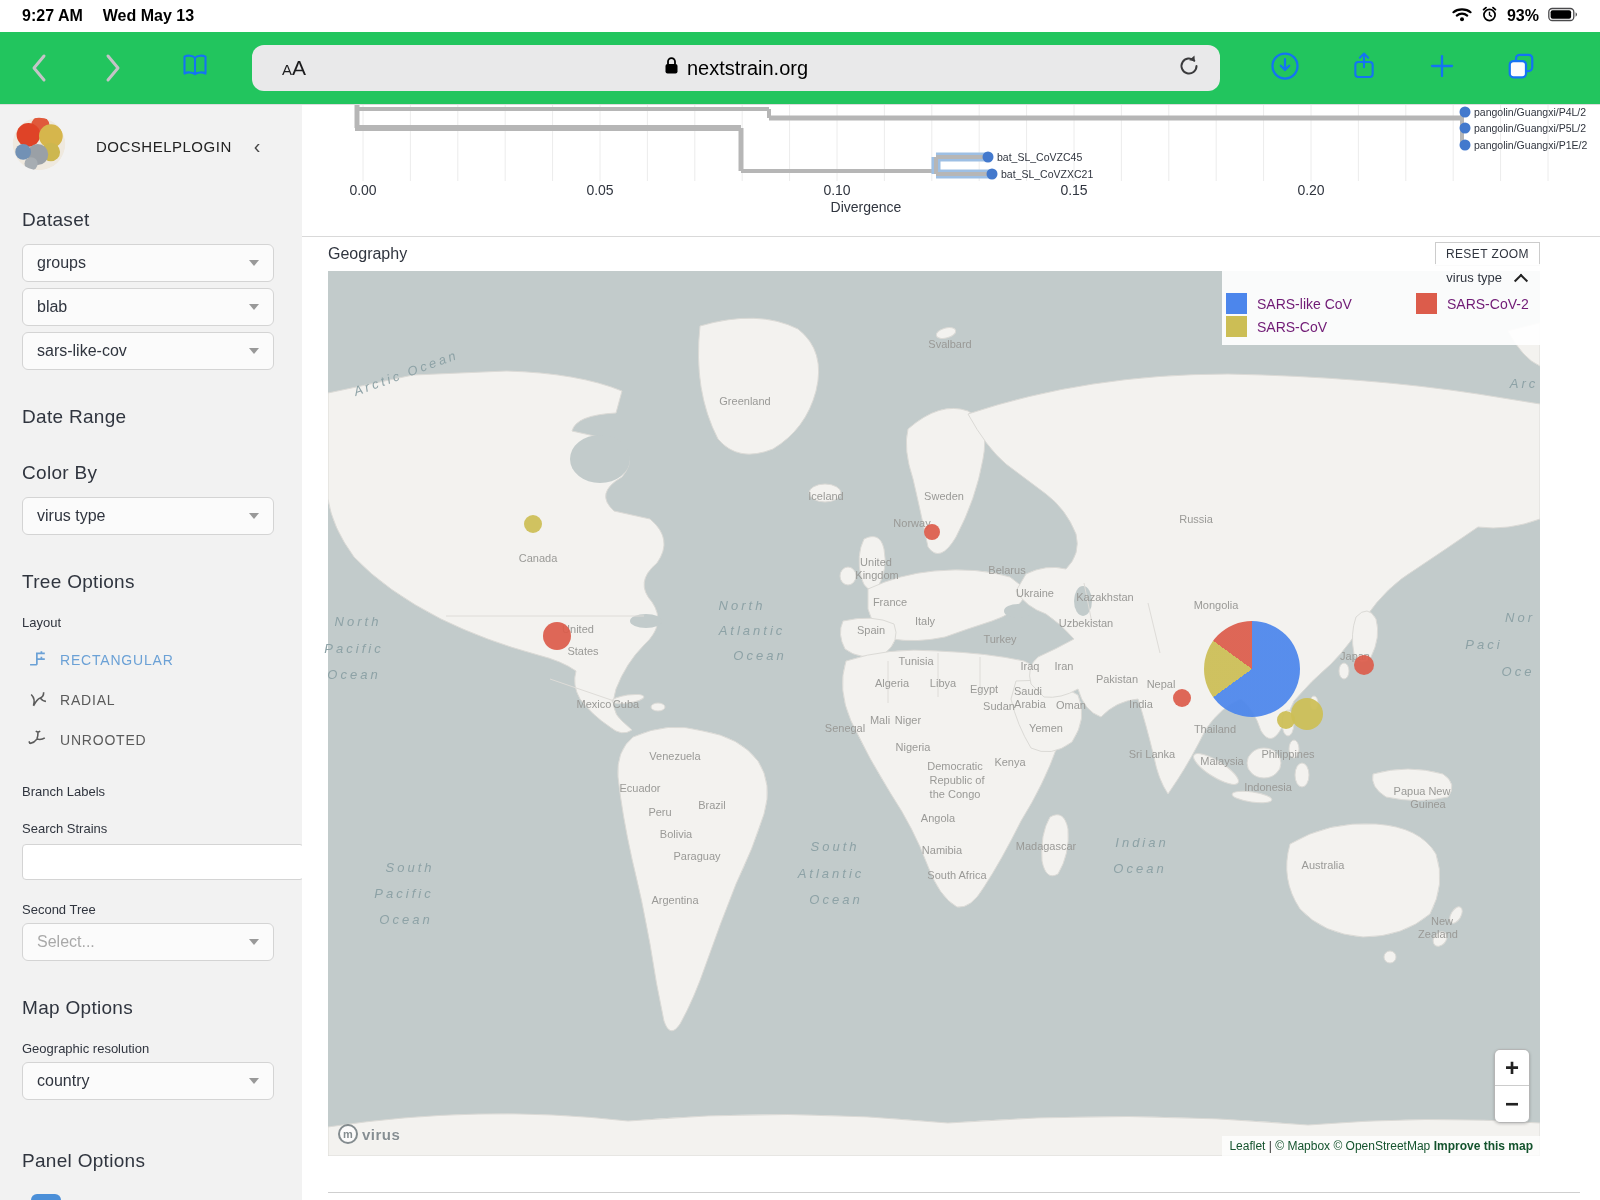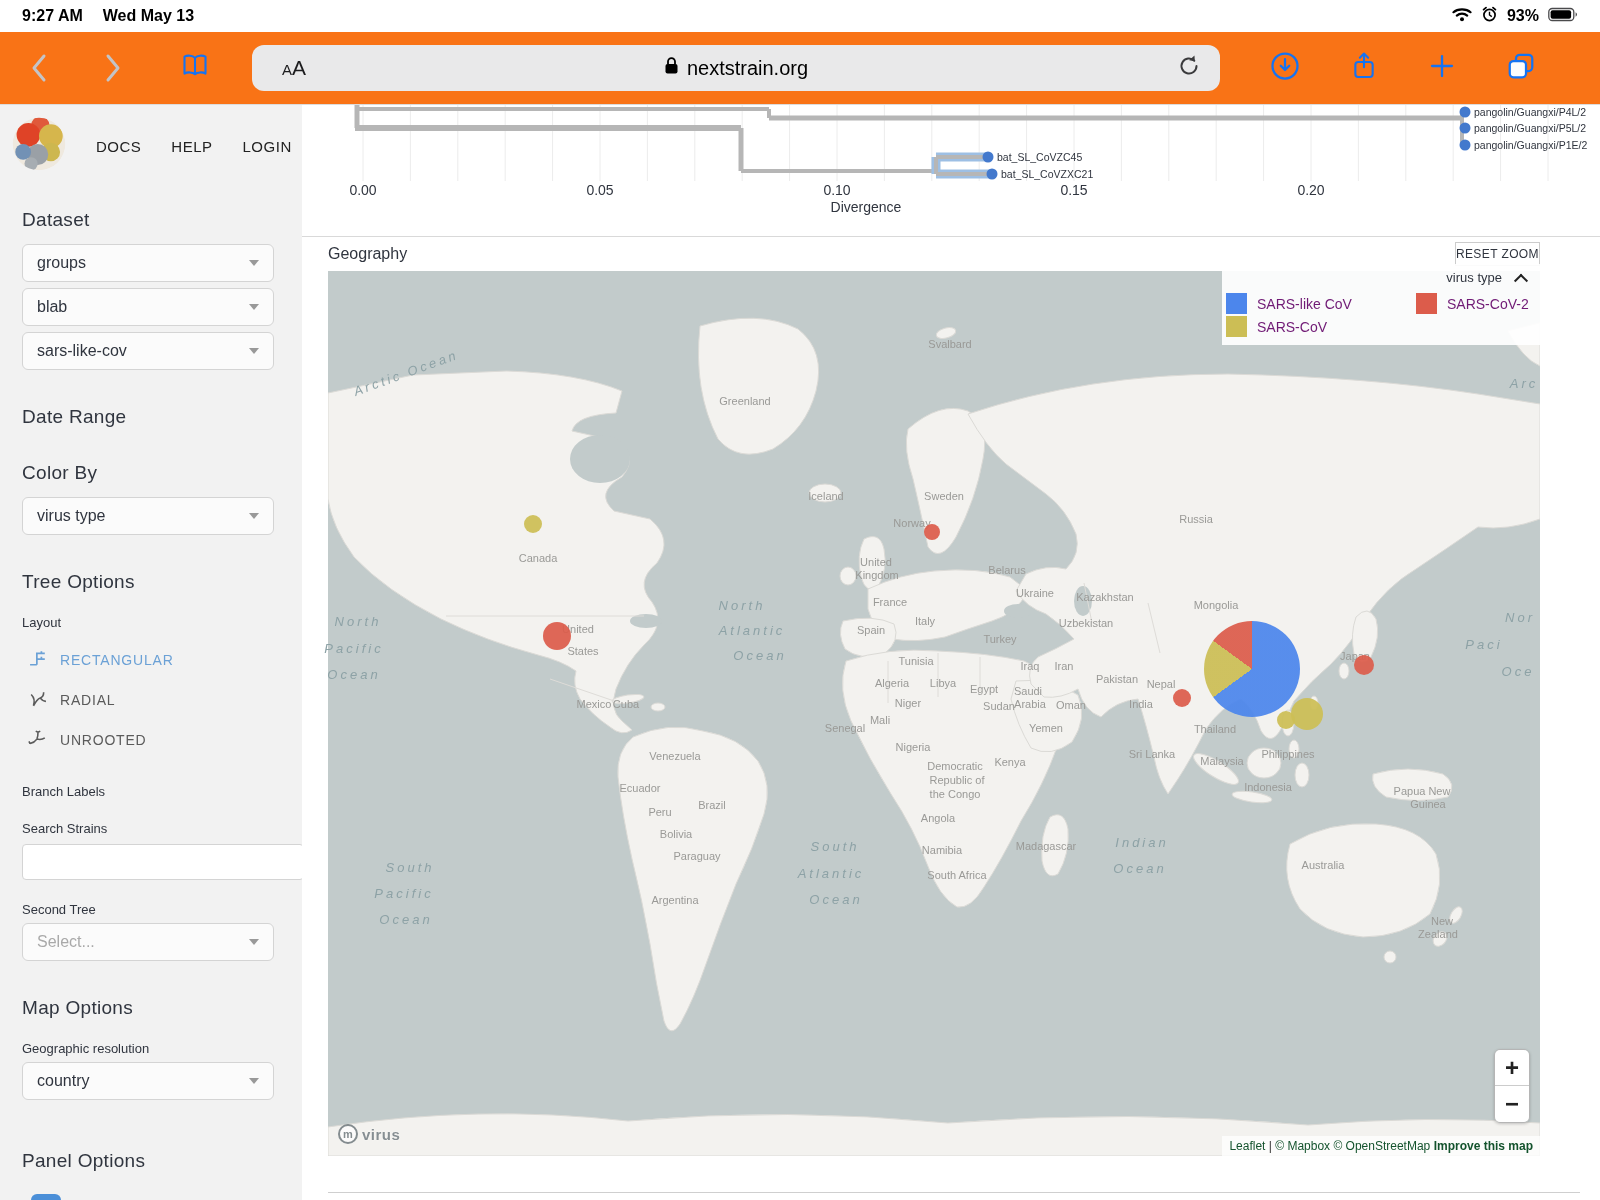--- a/index.html
+++ b/index.html
@@ -6,42 +6,42 @@
   html,body { width:1600px; height:1200px; overflow:hidden; background:#fff;
     font-family:"Liberation Sans", sans-serif; }
 
   
   .status-bar { height:32px; display:flex; justify-content:space-between; align-items:center;
     padding:0 22px; background:#fff; font-size:16px; font-weight:bold; color:#000; }
   .status-left { display:flex; gap:20px; }
   .status-right { display:flex; align-items:center; gap:9px; }
 
   
-  .toolbar { height:73px; background:#f97316; border-bottom:1px solid #dcdcdc;
+  .toolbar { height:73px; background:#22c55e; border-bottom:1px solid #dcdcdc;
     display:flex; align-items:center; }
   .nav-arrow { width:30px; height:40px; margin-left:26px; }
   .nav-arrow.fwd { margin-left:44px; }
   .book-btn { margin-left:50px; }
   .url-field { margin-left:42px; width:968px; height:46px; background:#e9e9ea; border-radius:12px;
     display:flex; align-items:center; position:relative; }
   .reader-btn { font-size:21px; color:#1c1c1e; margin-left:30px; }
   .reader-btn .sm { font-size:15px; }
   .url-center { position:absolute; left:0; right:0; display:flex; justify-content:center;
     align-items:center; gap:8px; font-size:20px; color:#000; }
   .reload-btn { position:absolute; right:20px; }
   .tb-icon { margin-left:50px; }
 
   
   .app { display:flex; height:1095px; }
   .sidebar { width:302px; background:#f2f2f2; position:relative; flex:none; padding-left:22px; }
   .main { flex:1; background:#fff; position:relative; overflow:hidden; }
 
   
   .side-top { display:flex; align-items:center; margin:10px 0 0 -12px; }
-  .side-nav { display:flex; gap:30px; margin-left:28px; font-size:15px; color:#222; letter-spacing:.5px; }
+  .side-nav { display:flex; margin-left:28px; font-size:15px; color:#222; letter-spacing:.5px; }
   .side-nav span { cursor:pointer; }
   .collapse-chev { margin-left:22px; color:#444; font-size:20px; }
   h2.side-h { font-size:19px; font-weight:400; color:#30353f; letter-spacing:.3px; }
   .h-dataset { margin-top:32px; }
   .dropdown { width:252px; height:38px; background:#fbfbfb; border:1px solid #d4d4d4; border-radius:6px;
     display:flex; align-items:center; padding:0 14px; margin-top:6px; font-size:16px; color:#30353f;
     justify-content:space-between; cursor:pointer; }
   .dropdown.first { margin-top:13px;gap:44px; }
   .caret { width:0; height:0; border-left:5px solid transparent; border-right:5px solid transparent;
     border-top:6px solid #999; }
@@ -66,21 +66,21 @@
   .tick { font-size:14px; fill:#30353f; text-anchor:middle; }
   .axis-label { font-size:14px; fill:#30353f; text-anchor:middle; }
   .tip-label { font-size:10.5px; fill:#30353f; }
 
   
   .geo { border-top:1px solid #d9d9d9; }
   .geo-header { height:34px; display:flex; align-items:center; justify-content:space-between;
     padding:0 60px 0 26px; }
   .geo-title { font-size:16px; color:#30353f; }
   .reset-zoom { font-size:12px; letter-spacing:.4px; color:#30353f; background:#fff;
-    border:1px solid #ccc; padding:4px 0; cursor:pointer; }
+    border:1px solid #ccc; padding:4px 10px; cursor:pointer; }
   .map { position:relative; margin-left:26px; width:1212px; height:885px; background:#c2cbcb; }
   .map svg.world { position:absolute; left:0; top:0; }
   .map-label { position:absolute; transform:translate(-50%,-50%); white-space:nowrap; pointer-events:none; }
   .ml-c { font-size:11px; color:#9a9a97; }
   .ml-o { font-size:13px; font-style:italic; letter-spacing:3px; color:#8da2a6; }
   .mkr { position:absolute; border-radius:50%; opacity:.93; cursor:pointer; }
   .legend { position:absolute; top:-7px; right:0; width:318px; background:rgba(255,255,255,.92);
     padding:6px 10px 8px 4px; }
   .legend-head { display:flex; justify-content:flex-end; align-items:center; gap:14px;
     font-size:13px; color:#30353f; padding-right:4px; }
@@ -511,21 +511,21 @@
             <span class="map-label ml-c" style="left: 718px; top: 575px;">Madagascar</span>
             <span class="map-label ml-c" style="left: 614px; top: 579px;">Namibia</span>
             <span class="map-label ml-c" style="left: 629px; top: 604px;">South Africa</span>
             <span class="map-label ml-c" style="left: 610px; top: 547px;">Angola</span>
             <span class="map-label ml-c" style="left: 627px; top: 495px;">Democratic</span>
             <span class="map-label ml-c" style="left: 629px; top: 509px;">Republic of</span>
             <span class="map-label ml-c" style="left: 627px; top: 523px;">the Congo</span>
             <span class="map-label ml-c" style="left: 682px; top: 491px;">Kenya</span>
             <span class="map-label ml-c" style="left: 671px; top: 435px;">Sudan</span>
             <span class="map-label ml-c" style="left: 585px; top: 476px;">Nigeria</span>
-            <span class="map-label ml-c" style="left: 580px; top: 432px;">Niger</span>
+            <span class="map-label ml-c" style="left: 580px; top: 449px;">Niger</span>
             <span class="map-label ml-c" style="left: 552px; top: 449px;">Mali</span>
             <span class="map-label ml-c" style="left: 517px; top: 457px;">Senegal</span>
             <span class="map-label ml-c" style="left: 347px; top: 485px;">Venezuela</span>
             <span class="map-label ml-c" style="left: 312px; top: 517px;">Ecuador</span>
             <span class="map-label ml-c" style="left: 332px; top: 541px;">Peru</span>
             <span class="map-label ml-c" style="left: 384px; top: 534px;">Brazil</span>
             <span class="map-label ml-c" style="left: 348px; top: 563px;">Bolivia</span>
             <span class="map-label ml-c" style="left: 369px; top: 585px;">Paraguay</span>
             <span class="map-label ml-c" style="left: 347px; top: 629px;">Argentina</span>
             <span class="map-label ml-c" style="left: 298px; top: 433px;">Cuba</span>

